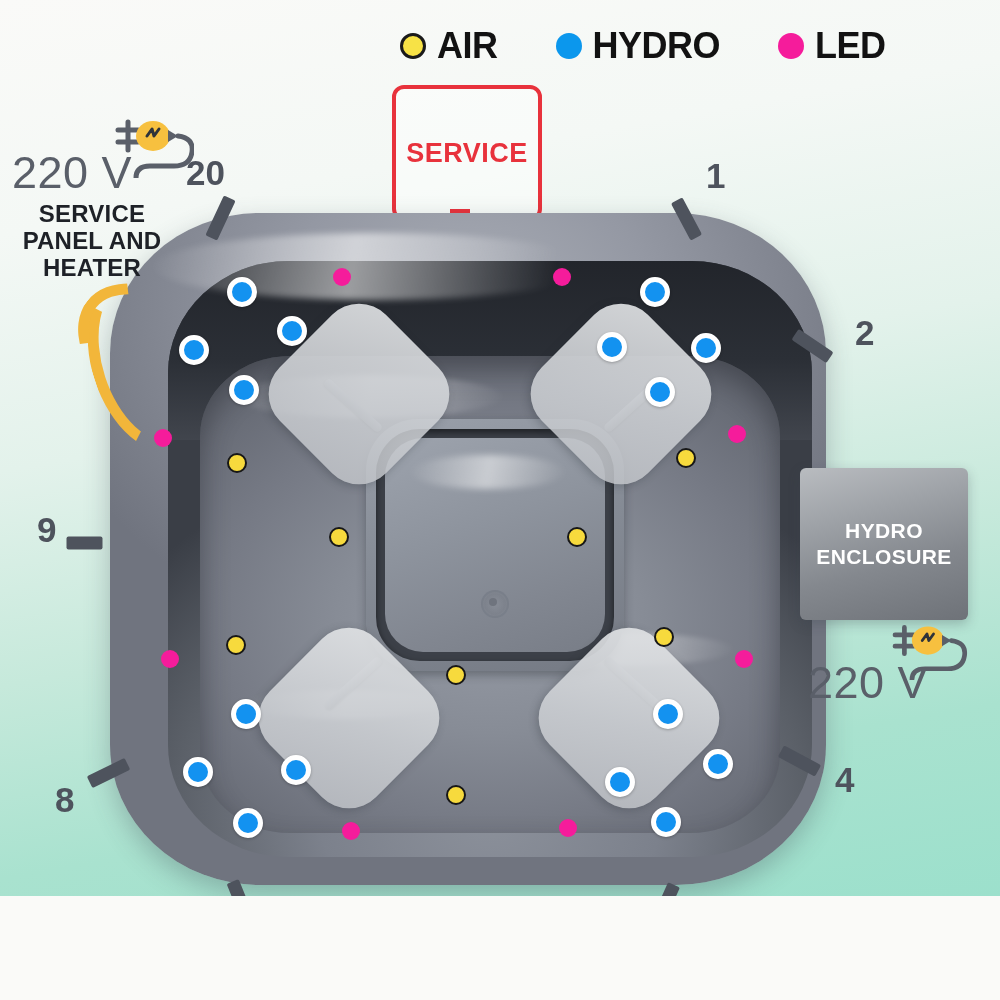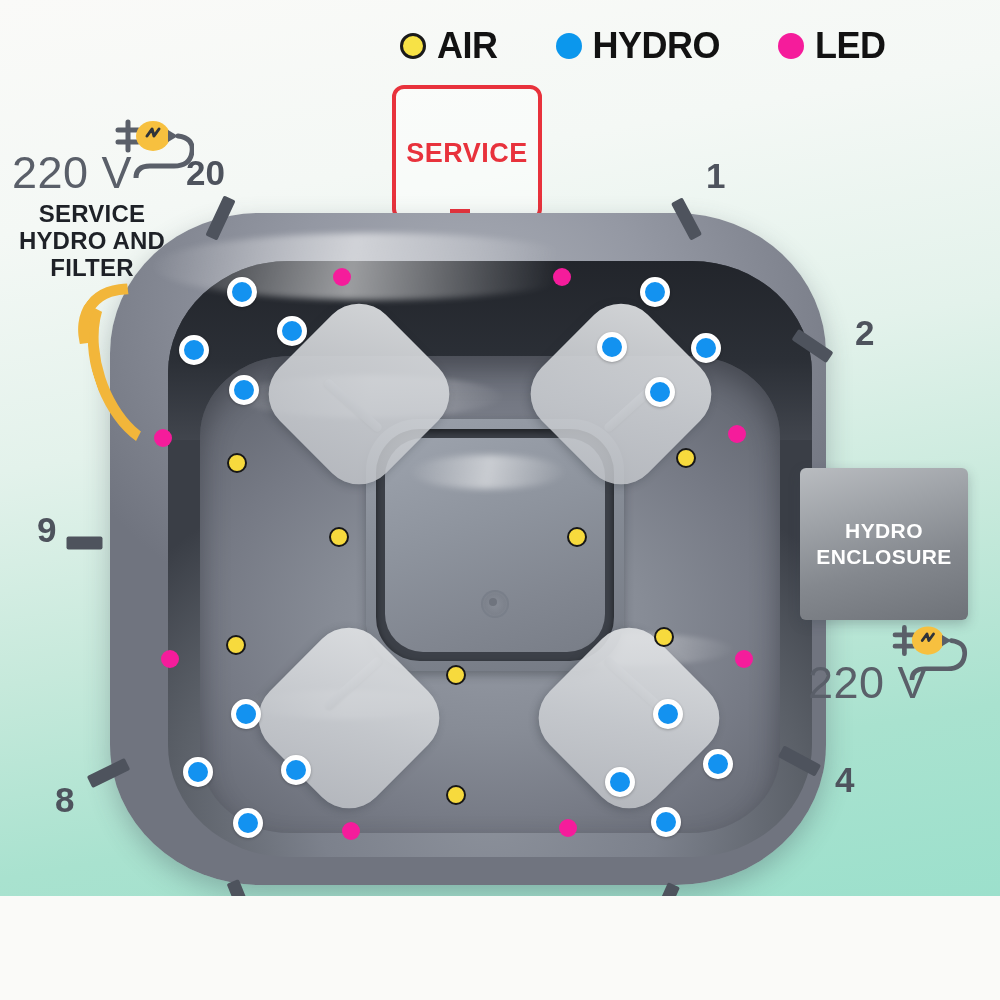--- a/index.html
+++ b/index.html
@@ -296,22 +296,22 @@
       <svg class="plug-svg" width="86" height="66" viewBox="0 0 86 66" style="position:absolute;left:96px;top:-38px;">
         <path d="M10 18 H30 M10 30 H30 M20 10 V38" stroke="#5A5F69" stroke-width="5" stroke-linecap="round" fill="none"></path>
         <ellipse cx="45" cy="24" rx="17" ry="15" fill="#F7C03F"></ellipse>
         <path d="M60 18 L70 24 L60 30 Z" fill="#5A5F69"></path>
         <path d="M39 24 l5 -7 l2 7 l5 -7" stroke="#2F333A" stroke-width="3" fill="none" stroke-linecap="round" stroke-linejoin="round"></path>
         <path d="M70 24 q16 2 14 16 q-2 14 -18 14 h-24 q-14 0 -14 12" stroke="#5A5F69" stroke-width="5" fill="none" stroke-linecap="round"></path>
       </svg>
     </div>
     <div id="service-text">
       <div>SERVICE</div>
-      <div>HYDRO AND</div>
-      <div>FILTER</div>
+      <div>PANEL AND</div>
+      <div>HEATER</div>
     </div>
   </div>
 
   <div id="filter-box">
     <div class="filter-line">HYDRO</div>
     <div class="filter-line">ENCLOSURE</div>
   </div>
 
   <div id="power-right">
     <svg class="plug-svg" width="100" height="62" viewBox="0 0 86 66" style="position:absolute;left:76px;top:0px;">

